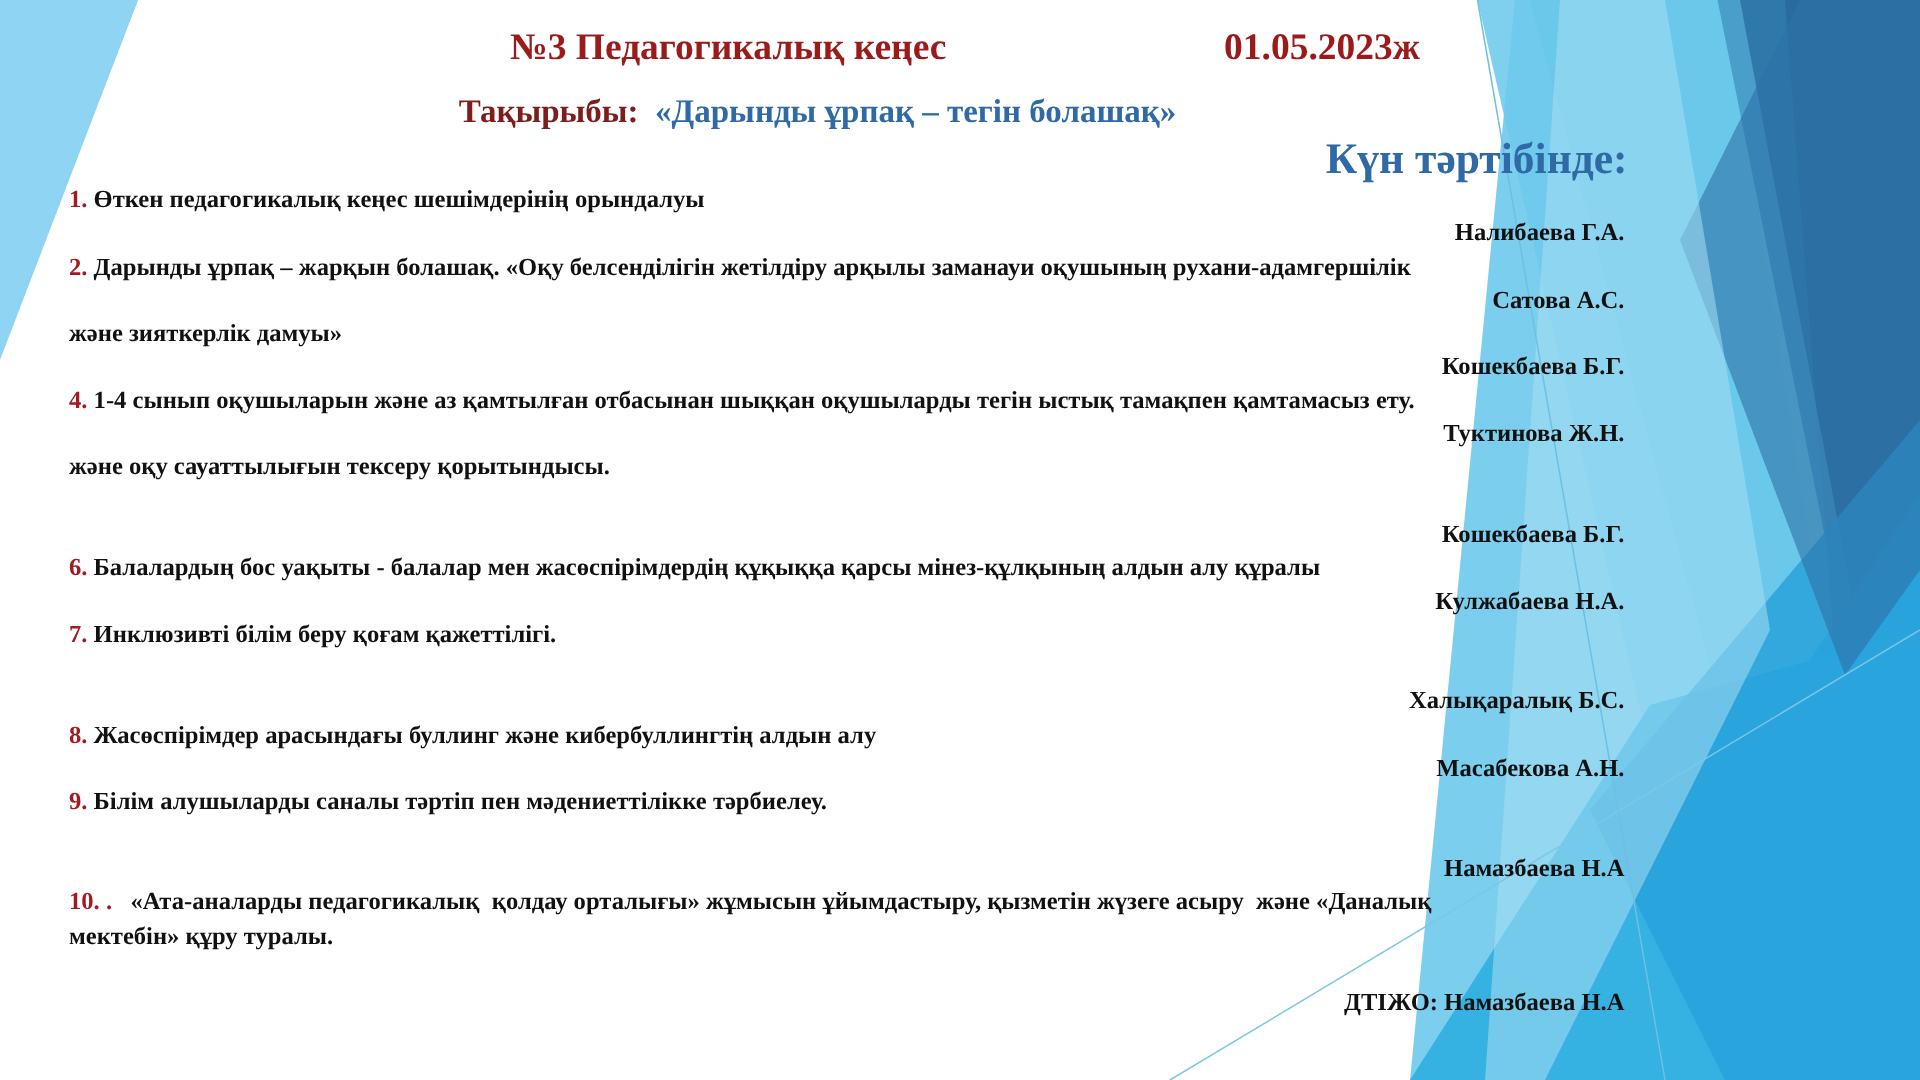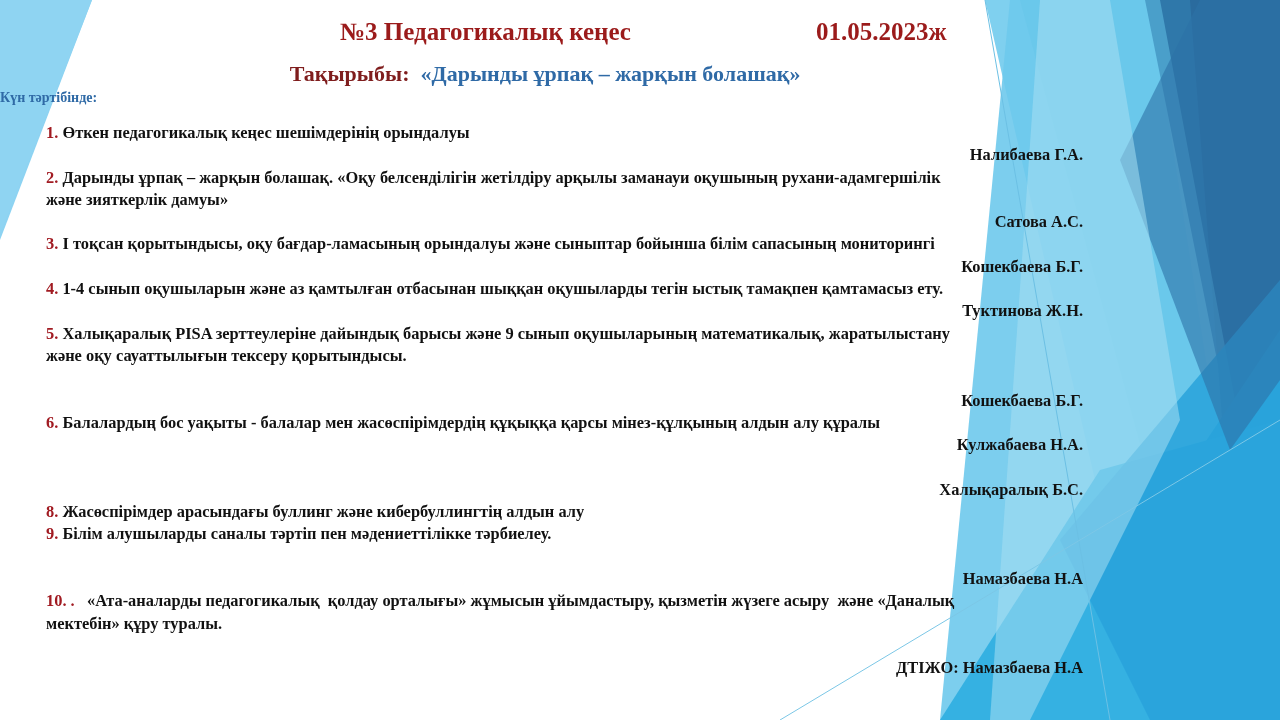--- a/index.html
+++ b/index.html
@@ -15,22 +15,22 @@
     }
     .title-main { left:340px; }
     .title-date { left:816px; }
     .topic {
       position:absolute; top:61px; left:0; width:1090px; text-align:center;
       font-weight:bold; font-size:22px;
     }
     .topic .lbl { color:#7f1d1d; }
     .topic .val { color:#2f6aa6; }
     .agenda-title {
-      position:absolute; top:90px; left:0; width:1085px; text-align:left;
-      font-weight:bold; font-size:14px; color:#2f6aa6;
+      position:absolute; top:90px; left:0; width:1085px; text-align:right;
+      font-weight:bold; font-size:29px; color:#2f6aa6;
     }
     .agenda {
       position:absolute; left:46px; top:122px; width:1037px;
       font-weight:bold; font-size:16.4px; color:#111; line-height:22.3px;
     }
     .num { color:#a11b22; }
     .resp { text-align:right; }
     .row { min-height:22.3px; }
   </style>
 </head>
@@ -55,52 +55,52 @@
   <line x1="985" y1="0" x2="1110" y2="720" stroke="#6cc0e4" stroke-width="1"></line>
   <line x1="780" y1="720" x2="1280" y2="420" stroke="#7cc7e6" stroke-width="1"></line>
 </svg>
 
 <div class="content">
   <div class="title-line title-main">№3 Педагогикалық кеңес</div>
   <div class="title-line title-date">01.05.2023ж</div>
 
   <div class="topic">
     <span class="lbl">Тақырыбы:</span>&nbsp;
-    <span class="val">«Дарынды ұрпақ – жарқын болашақ»</span>
+    <span class="val">«Дарынды ұрпақ – тегін болашақ»</span>
   </div>
 
   <div class="agenda-title">Күн тәртібінде:</div>
 
   <div class="agenda">
 
     <div class="row"><span class="num">1.</span> <span>Өткен педагогикалық кеңес  шешімдерінің орындалуы</span></div>
     <div class="row resp">Налибаева Г.А.</div>
 
     <div class="row"><span class="num">2.</span> <span>Дарынды ұрпақ – жарқын болашақ. «Оқу белсенділігін жетілдіру арқылы заманауи оқушының рухани-адамгершілік</span></div>
+    <div class="row resp">Сатова А.С.</div>
     <div class="row">және зияткерлік дамуы»</div>
-    <div class="row resp">Сатова А.С.</div>
 
-    <div class="row"><span class="num">3.</span> <span>І тоқсан қорытындысы, оқу бағдар-ламасының орындалуы және сыныптар бойынша білім сапасының мониторингі</span></div>
     <div class="row resp">Кошекбаева Б.Г.</div>
 
     <div class="row"><span class="num">4.</span> <span>1-4 сынып оқушыларын және аз қамтылған отбасынан шыққан оқушыларды тегін ыстық тамақпен қамтамасыз ету.</span></div>
     <div class="row resp">Туктинова Ж.Н.</div>
 
-    <div class="row"><span class="num">5.</span> <span>Халықаралық PISA зерттеулеріне дайындық барысы және 9 сынып оқушыларының математикалық, жаратылыстану</span></div>
     <div class="row">және оқу сауаттылығын тексеру қорытындысы.</div>
     <div class="row"></div>
     <div class="row resp">Кошекбаева Б.Г.</div>
 
     <div class="row"><span class="num">6.</span> <span>Балалардың бос уақыты - балалар мен жасөспірімдердің құқыққа қарсы мінез-құлқының алдын алу құралы</span></div>
     <div class="row resp">Кулжабаева Н.А.</div>
 
+    <div class="row"><span class="num">7.</span> <span>Инклюзивті білім беру қоғам қажеттілігі.</span></div>
     <div class="row"></div>
     <div class="row resp">Халықаралық Б.С.</div>
 
     <div class="row"><span class="num">8.</span> <span>Жасөспірімдер арасындағы буллинг және кибербуллингтің алдын алу</span></div>
+    <div class="row resp">Масабекова А.Н.</div>
 
     <div class="row"><span class="num">9.</span> <span>Білім алушыларды саналы тәртіп пен мәдениеттілікке тәрбиелеу.</span></div>
     <div class="row"></div>
     <div class="row resp">Намазбаева Н.А</div>
 
     <div class="row"><span class="num">10. .</span> <span style="white-space:pre">  «Ата-аналарды педагогикалық  қолдау орталығы» жұмысын ұйымдастыру, қызметін жүзеге асыру  және «Даналық</span></div>
     <div class="row">мектебін» құру туралы.</div>
     <div class="row"></div>
     <div class="row resp">ДТІЖО: Намазбаева Н.А</div>
   </div>

